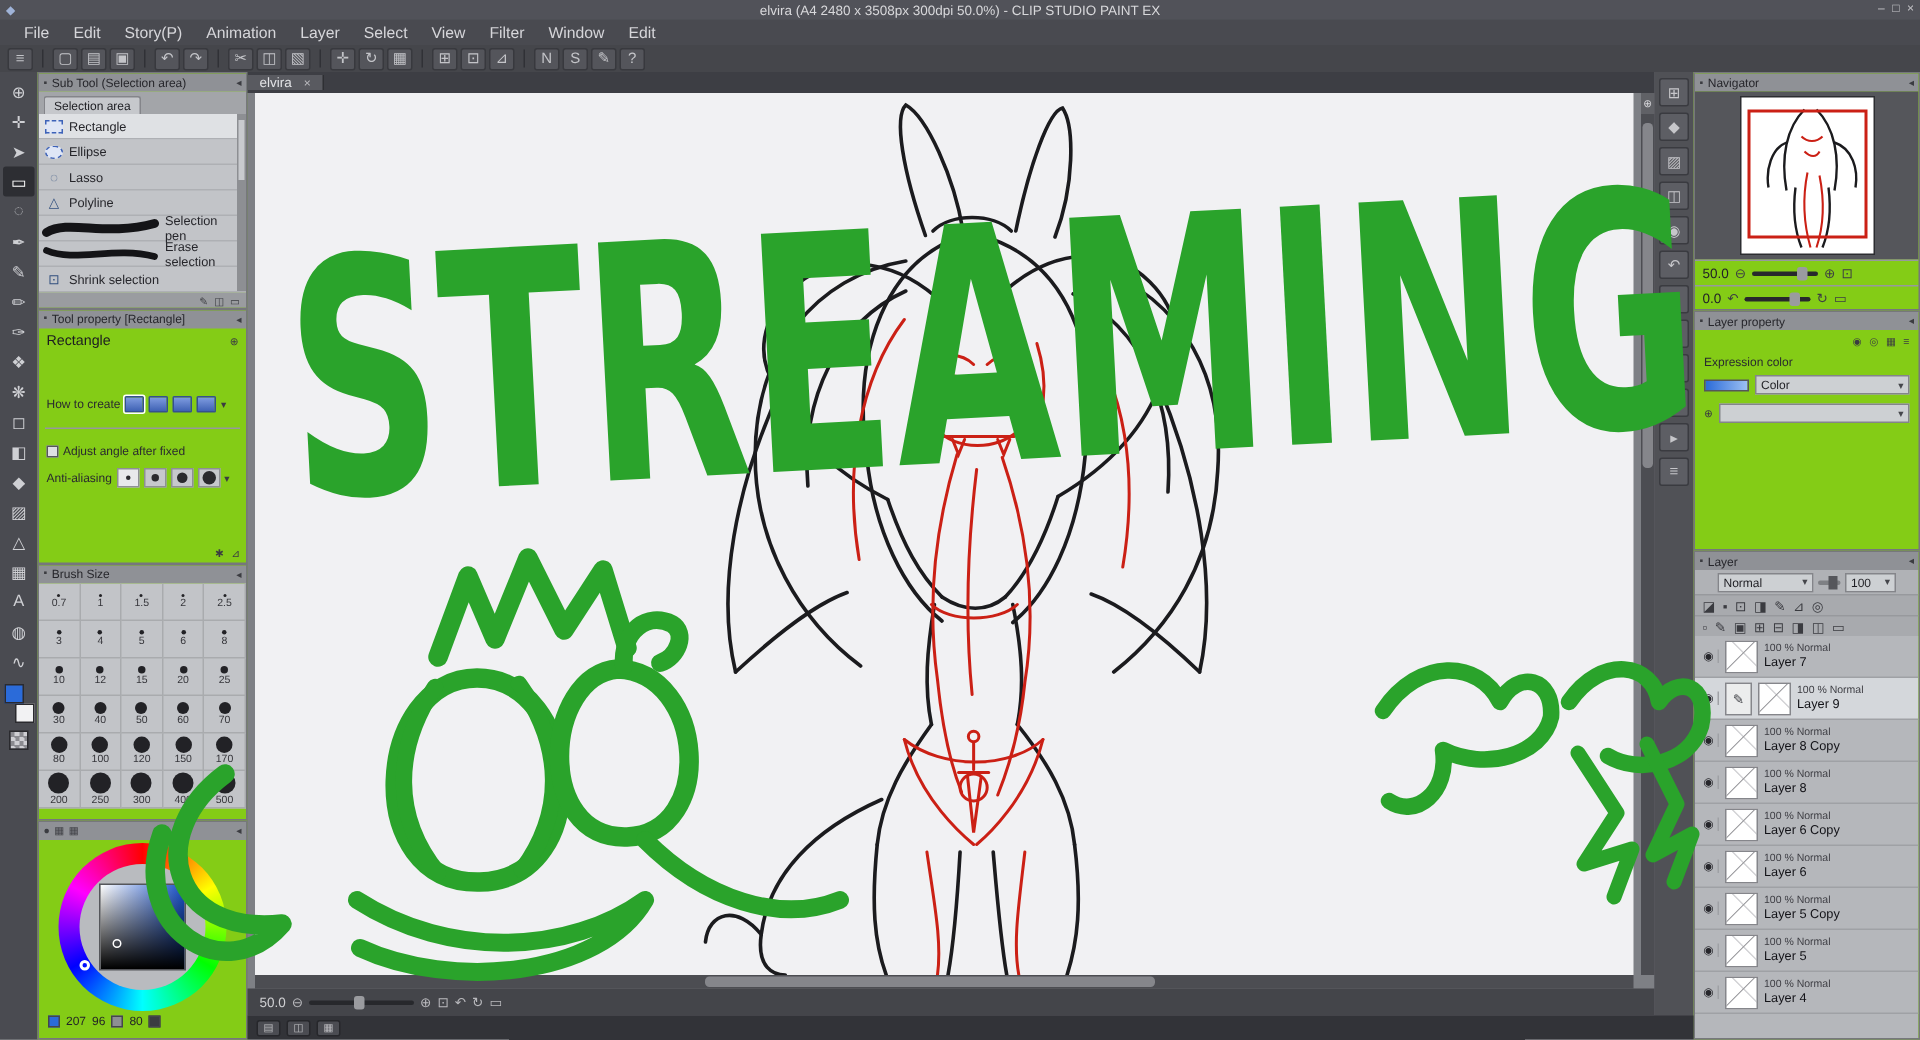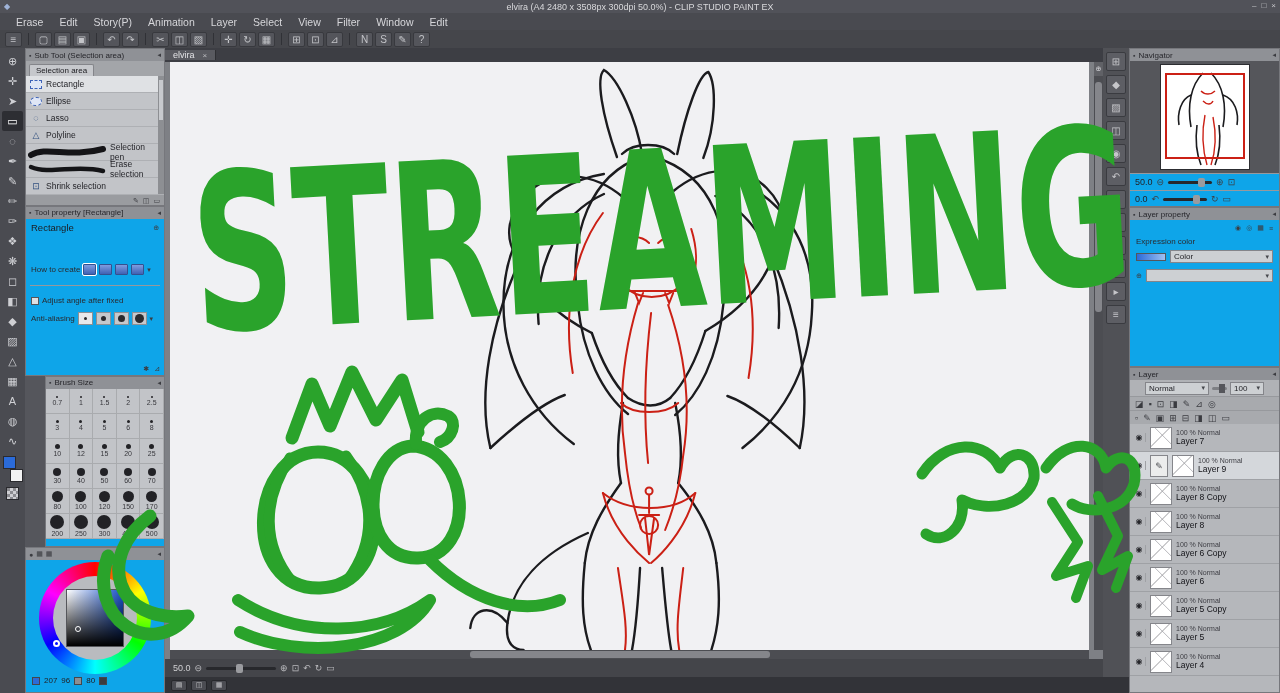--- a/index.html
+++ b/index.html
@@ -31,21 +31,21 @@
   .fgbg .bgc { position:absolute; right:0; bottom:2px; width:13px; height:13px; background:#f2f2f3; border:1px solid #2a2a2e; }
   .fgbg .fgc { position:absolute; left:0; top:0; width:13px; height:13px; border:1px solid #2a2a2e; }
   .checker { width:13px; height:13px; margin-top:3px; border:1px solid #2a2a2e;
     background:repeating-conic-gradient(#cfcfd3 0% 25%, #8b8b90 0% 50%) 0 0 / 6px 6px; }
 
   
   .leftpanels { position:absolute; top:48px; left:25px; width:140px; bottom:0;
     display:flex; flex-direction:column; }
   .rightpanels { position:absolute; top:48px; left:1129px; width:151px; bottom:0;
     display:flex; flex-direction:column; }
-  .panel { background:#0ea5e9; border:1px solid #76777c; position:relative; overflow:hidden; }
+  .panel { background:#84cc16; border:1px solid #76777c; position:relative; overflow:hidden; }
   .phead { height:12px; background:#8f9196; display:flex; align-items:center;
     font-size:8px; color:#26262b; padding:0 3px; gap:3px; white-space:nowrap; }
   .phead .sp { flex:1; }
   .hic { font-size:7px; color:#3b3c41; }
 
   
   #p-subtool { height:159px; }
   .stabrow { height:15px; background:#a3a5a9; display:flex; align-items:flex-end; padding-left:3px; }
   .stab { background:#c6c8cc; border:1px solid #84858a; border-bottom:none; border-radius:2px 2px 0 0;
     font-size:8px; color:#202025; padding:1px 6px; }
@@ -73,21 +73,21 @@
   .tp-div { height:1px; background:#96989c; margin:6px 4px; }
   .cb { width:8px; height:8px; border:1px solid #55565b; background:#dfe0e3; }
   .aacirc { border-radius:50%; background:#2a2a2e; display:inline-block; }
   .aa0{width:3px;height:3px;} .aa1{width:5px;height:5px;} .aa2{width:7px;height:7px;} .aa3{width:9px;height:9px;}
   .aabox { width:15px; height:13px; display:flex; align-items:center; justify-content:center;
     border:1px solid #8e9094; background:#c6c8cc; }
   .aabox.on { background:#e8e9eb; }
   .tp-foot { position:absolute; bottom:2px; right:4px; display:flex; gap:5px; }
 
   
-  #p-brush { height:173px;margin-left:20px; }
+  #p-brush { height:173px; }
   .bgrid { display:grid; grid-template-columns:repeat(5,1fr); background:#c2c4c8; }
   .bcell { height:25px; border-right:1px solid #a9abae; border-bottom:1px solid #a9abae;
     display:flex; flex-direction:column; align-items:center; justify-content:center; gap:1px; }
   .bdot { border-radius:50%; background:#222226; }
   .brow1 .bdot{width:2px;height:2px;} .brow2 .bdot{width:3px;height:3px;}
   .brow3 .bdot{width:5px;height:5px;} .brow4 .bdot{width:8px;height:8px;}
   .brow5 .bdot{width:11px;height:11px;} .brow6 .bdot{width:14px;height:14px;}
   .bnum { font-size:7px; color:#36363b; }
 
   
@@ -192,21 +192,21 @@
     <span class="appicon">◆</span>
     <span>elvira (A4 2480 x 3508px 300dpi 50.0%) - CLIP STUDIO PAINT EX</span>
     <span class="winbtns">
       <span>–</span>
       <span>□</span>
       <span>×</span>
     </span>
   </div>
 
   <div class="menubar">
-    <span class="mi">Erase</span>
+    <span class="mi">File</span>
     <span class="mi">Edit</span>
     <span class="mi">Story(P)</span>
     <span class="mi">Animation</span>
     <span class="mi">Layer</span>
     <span class="mi">Select</span>
     <span class="mi">View</span>
     <span class="mi">Filter</span>
     <span class="mi">Window</span>
     <span class="mi">Edit</span>
   </div>

